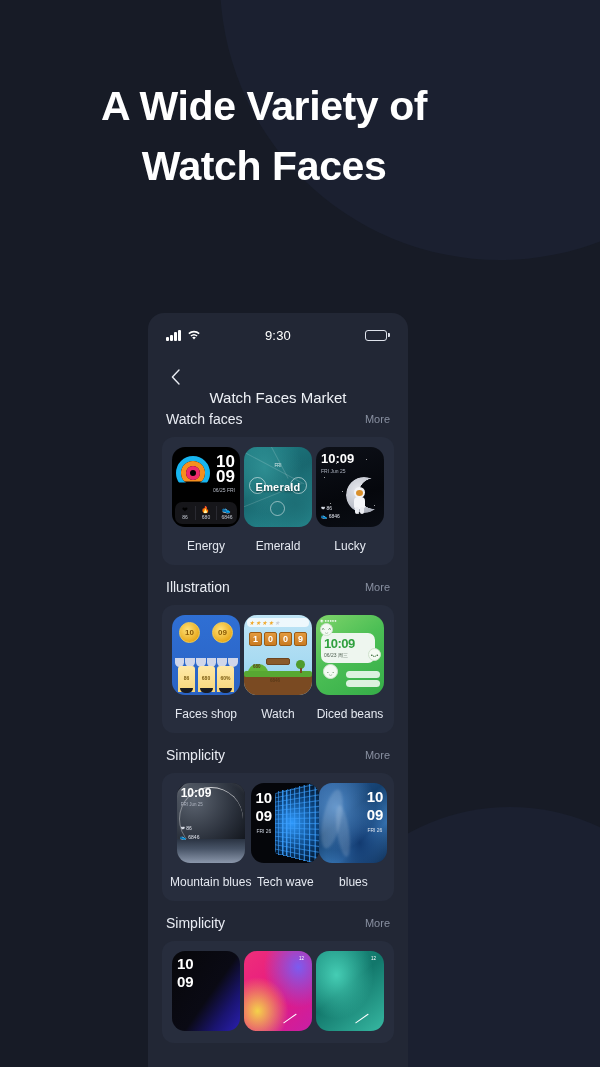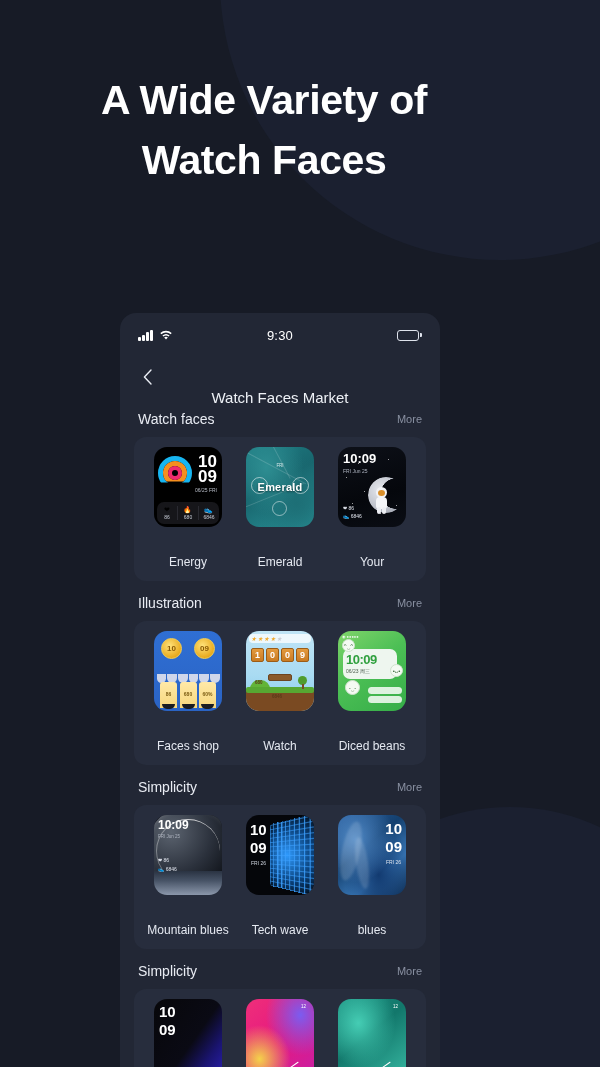--- a/index.html
+++ b/index.html
@@ -14,41 +14,41 @@
     width: 600px; height: 1067px;
     background: #171b26;
     overflow: hidden;
   }
   
   .blob { position: absolute; border-radius: 50%; background: #1b2030; pointer-events: none; }
   #blob-top { width: 560px; height: 560px; right: -180px; top: -300px; }
   #blob-bottom { width: 420px; height: 420px; right: -120px; bottom: -160px; }
 
   
-  #hero { position: absolute; left: 0; top: 70px; width: 528px; text-align: center; z-index: 3; }
+  #hero { position: absolute; left: 0; top: 76px; width: 528px; text-align: center; z-index: 3; }
   #hero h1 {
     color: #ffffff;
     font-size: 41px;
     font-weight: bold;
     line-height: 60px;
     letter-spacing: -0.4px;
   }
   #hero .sub {
     margin-top: 26px;
     color: #eceff5;
     font-size: 26px;
     font-weight: normal;
     letter-spacing: -0.1px;
   }
 
   
   #phone {
     position: absolute;
-    left: 120px; top: 313px;
-    width: 320px; height: 754px;
+    left: 148px; top: 313px;
+    width: 260px; height: 754px;
     background: #222735;
     border-radius: 16px 16px 0 0;
     overflow: hidden;
     z-index: 4;
   }
   #statusbar {
     height: 44px; display: flex; align-items: center;
     padding: 0 18px; color: #ffffff;
     position: relative;
   }
@@ -90,21 +90,21 @@
     border-radius: 12px;
     padding: 10px 8px 12px 8px;
     display: flex; justify-content: space-around;
   }
   .tile { width: 92px; display: flex; flex-direction: column; align-items: center; cursor: pointer; }
   .thumb {
     width: 68px; height: 80px; border-radius: 13px;
     overflow: hidden; position: relative;
     background: #0a0a0c;
   }
-  .tname { margin-top: 28px; color: #e4e8f0; font-size: 12px; text-align: center; white-space: nowrap; }
+  .tname { margin-top: 12px; color: #e4e8f0; font-size: 12px; text-align: center; white-space: nowrap; }
   .wf-time-big { position:absolute; font-weight: bold; color:#fff; line-height: 0.95; }
   .wf-sm { position: absolute; color: #dfe3ec; }
 
   
   .energy { background: #000; }
   .ring { position: absolute; border-radius: 50%; }
   .r1 { width: 34px; height: 34px; left: 4px; top: 9px; border: 5px solid #17b5f0; clip-path: polygon(0 0,100% 0,100% 78%,0 78%); }
   .r2 { width: 24px; height: 24px; left: 9px; top: 14px; border: 5px solid #f58f1e; clip-path: polygon(0 0,100% 0,100% 85%,0 85%); }
   .r3 { width: 14px; height: 14px; left: 14px; top: 19px; border: 4.5px solid #ef2b6d; }
   .energy .t1 { right: 5px; top: 7px; font-size: 17px; }
@@ -368,21 +368,21 @@
             <div class="man">
               <span class="helm"></span>
                 <span class="visor"></span>
                 <span class="body"></span>
               <span class="legL"></span>
                 <span class="legR"></span>
             </div>
             <div class="wf-sm s1">❤ <span>86</span></div>
             <div class="wf-sm s2">👟 <span>6846</span></div>
           </div>
-          <div class="tname">Your</div>
+          <div class="tname">Lucky</div>
         </div>
       </div>
 
       <div class="sec-head">
         <span class="sec-title">Illustration</span>
         <span class="sec-more">More</span>
       </div>
       <div class="card">
 
         <div class="tile">

